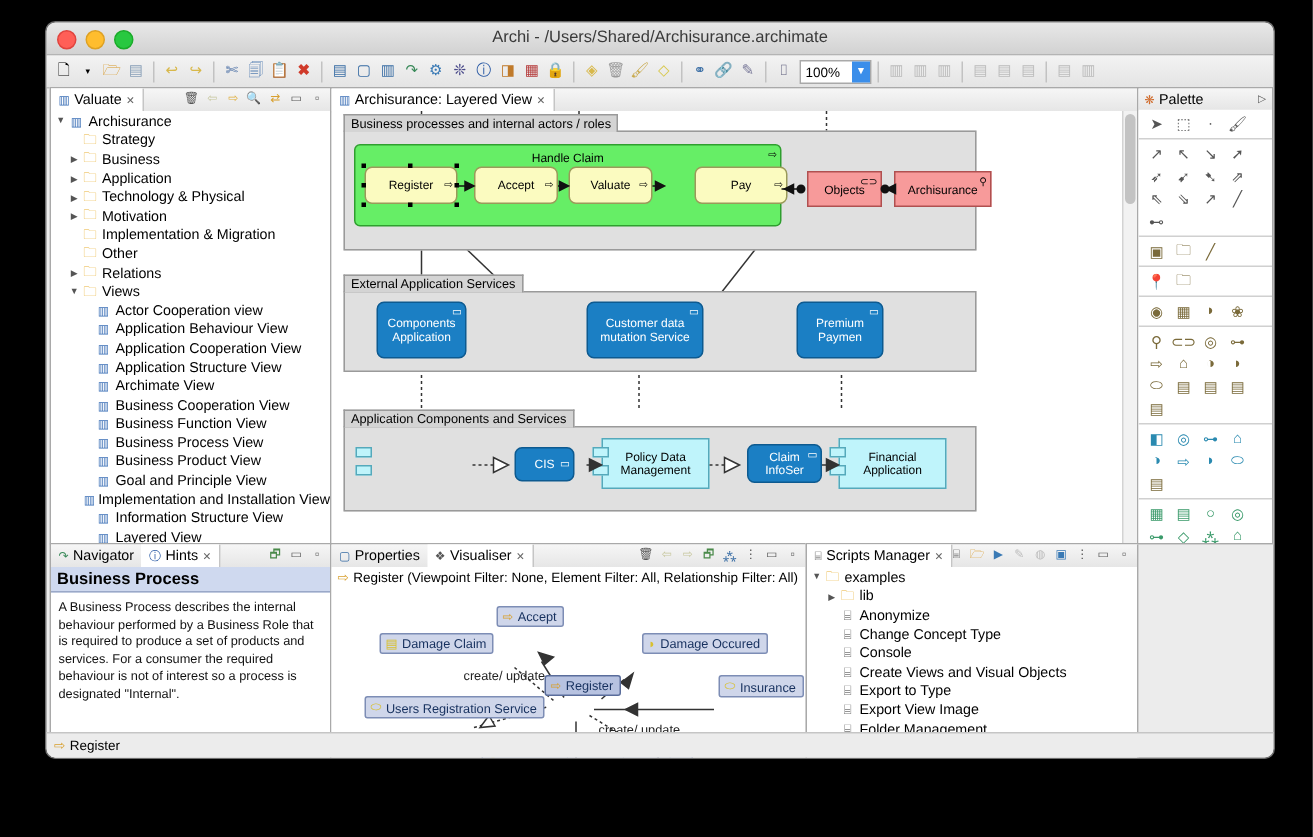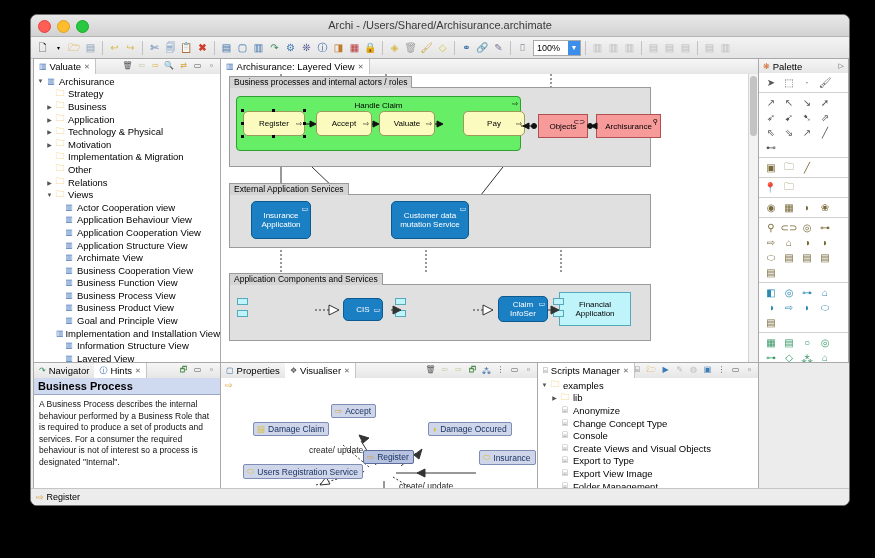--- a/index.html
+++ b/index.html
@@ -385,36 +385,43 @@
             <path d="M367,52 L374,52"></path>
               <polygon points="370,52 376,49 376,55"></polygon>
               <circle cx="369" cy="52" r="2.5"></circle>
           </g>
         </svg>
 
         <div class="band" style="left:8px;top:120px;width:420px;height:52px;">
           <div class="bandlbl">External Application Services</div>
         </div>
         <div class="node blue" style="left:30px;top:127px;width:60px;height:38px;">
-          <span>Insurance Application</span>
+          <span>Components Application</span>
           <span class="nic">▭</span>
         </div>
         <div class="node blue" style="left:170px;top:127px;width:78px;height:38px;">
           <span>Customer data mutation Service</span>
+          <span class="nic">▭</span>
+        </div>
+        <div class="node blue" style="left:310px;top:127px;width:58px;height:38px;">
+          <span>Premium Paymen</span>
           <span class="nic">▭</span>
         </div>
 
         <div class="band" style="left:8px;top:210px;width:420px;height:55px;">
           <div class="bandlbl">Application Components and Services</div>
         </div>
         <span class="node cyan" style="left:16px;top:224px;width:11px;height:7px;"></span>
         <span class="node cyan" style="left:16px;top:236px;width:11px;height:7px;"></span>
         <div class="node blue" style="left:122px;top:224px;width:40px;height:23px;">
           <span>CIS</span>
           <span class="nic" style="top:6px">▭</span>
+        </div>
+        <div class="node cyan" style="left:180px;top:218px;width:72px;height:34px;">
+          <span>Policy Data Management</span>
         </div>
         <span class="node cyan" style="left:174px;top:224px;width:11px;height:7px;"></span>
         <span class="node cyan" style="left:174px;top:236px;width:11px;height:7px;"></span>
         <div class="node blue" style="left:277px;top:222px;width:50px;height:26px;">
           <span>Claim InfoSer</span>
           <span class="nic">▭</span>
         </div>
         <div class="node cyan" style="left:338px;top:218px;width:72px;height:34px;">
           <span>Financial Application</span>
         </div>
@@ -456,20 +463,21 @@
           <span class="ptool" style="color:#4a8a4a">🗗</span>
           <span class="ptool" style="color:#3a6ea5">⁂</span>
           <span class="ptool">⋮</span>
           <span class="ptool">▭</span>
           <span class="ptool">▫</span>
         </div>
       </div>
       <div style="position:absolute;left:0;right:0;top:15px;bottom:0;background:#fff;overflow:hidden;">
         <div class="vistitle">
           <span style="color:#d8a030">⇨</span>
+          <span>Register (Viewpoint Filter: None, Element Filter: All, Relationship Filter: All)</span>
         </div>
         <svg class="ov" width="316" height="130" style="top:15px">
           <g stroke="#333" stroke-width="1" fill="none">
             <path d="M140,48 L155,72"></path>
               <polygon points="142,50 138,42 148,45" fill="#333"></polygon>
             <path d="M195,60 L180,73" stroke-dasharray="0"></path>
               <polygon points="193,62 201,56 198,66" fill="#333"></polygon>
             <path d="M122,52 L148,74" stroke-dasharray="2,2"></path>
             <path d="M95,92 L145,78" stroke-dasharray="2,2"></path>
             <polygon points="105,84 99,92 109,91" fill="#fff"></polygon>

